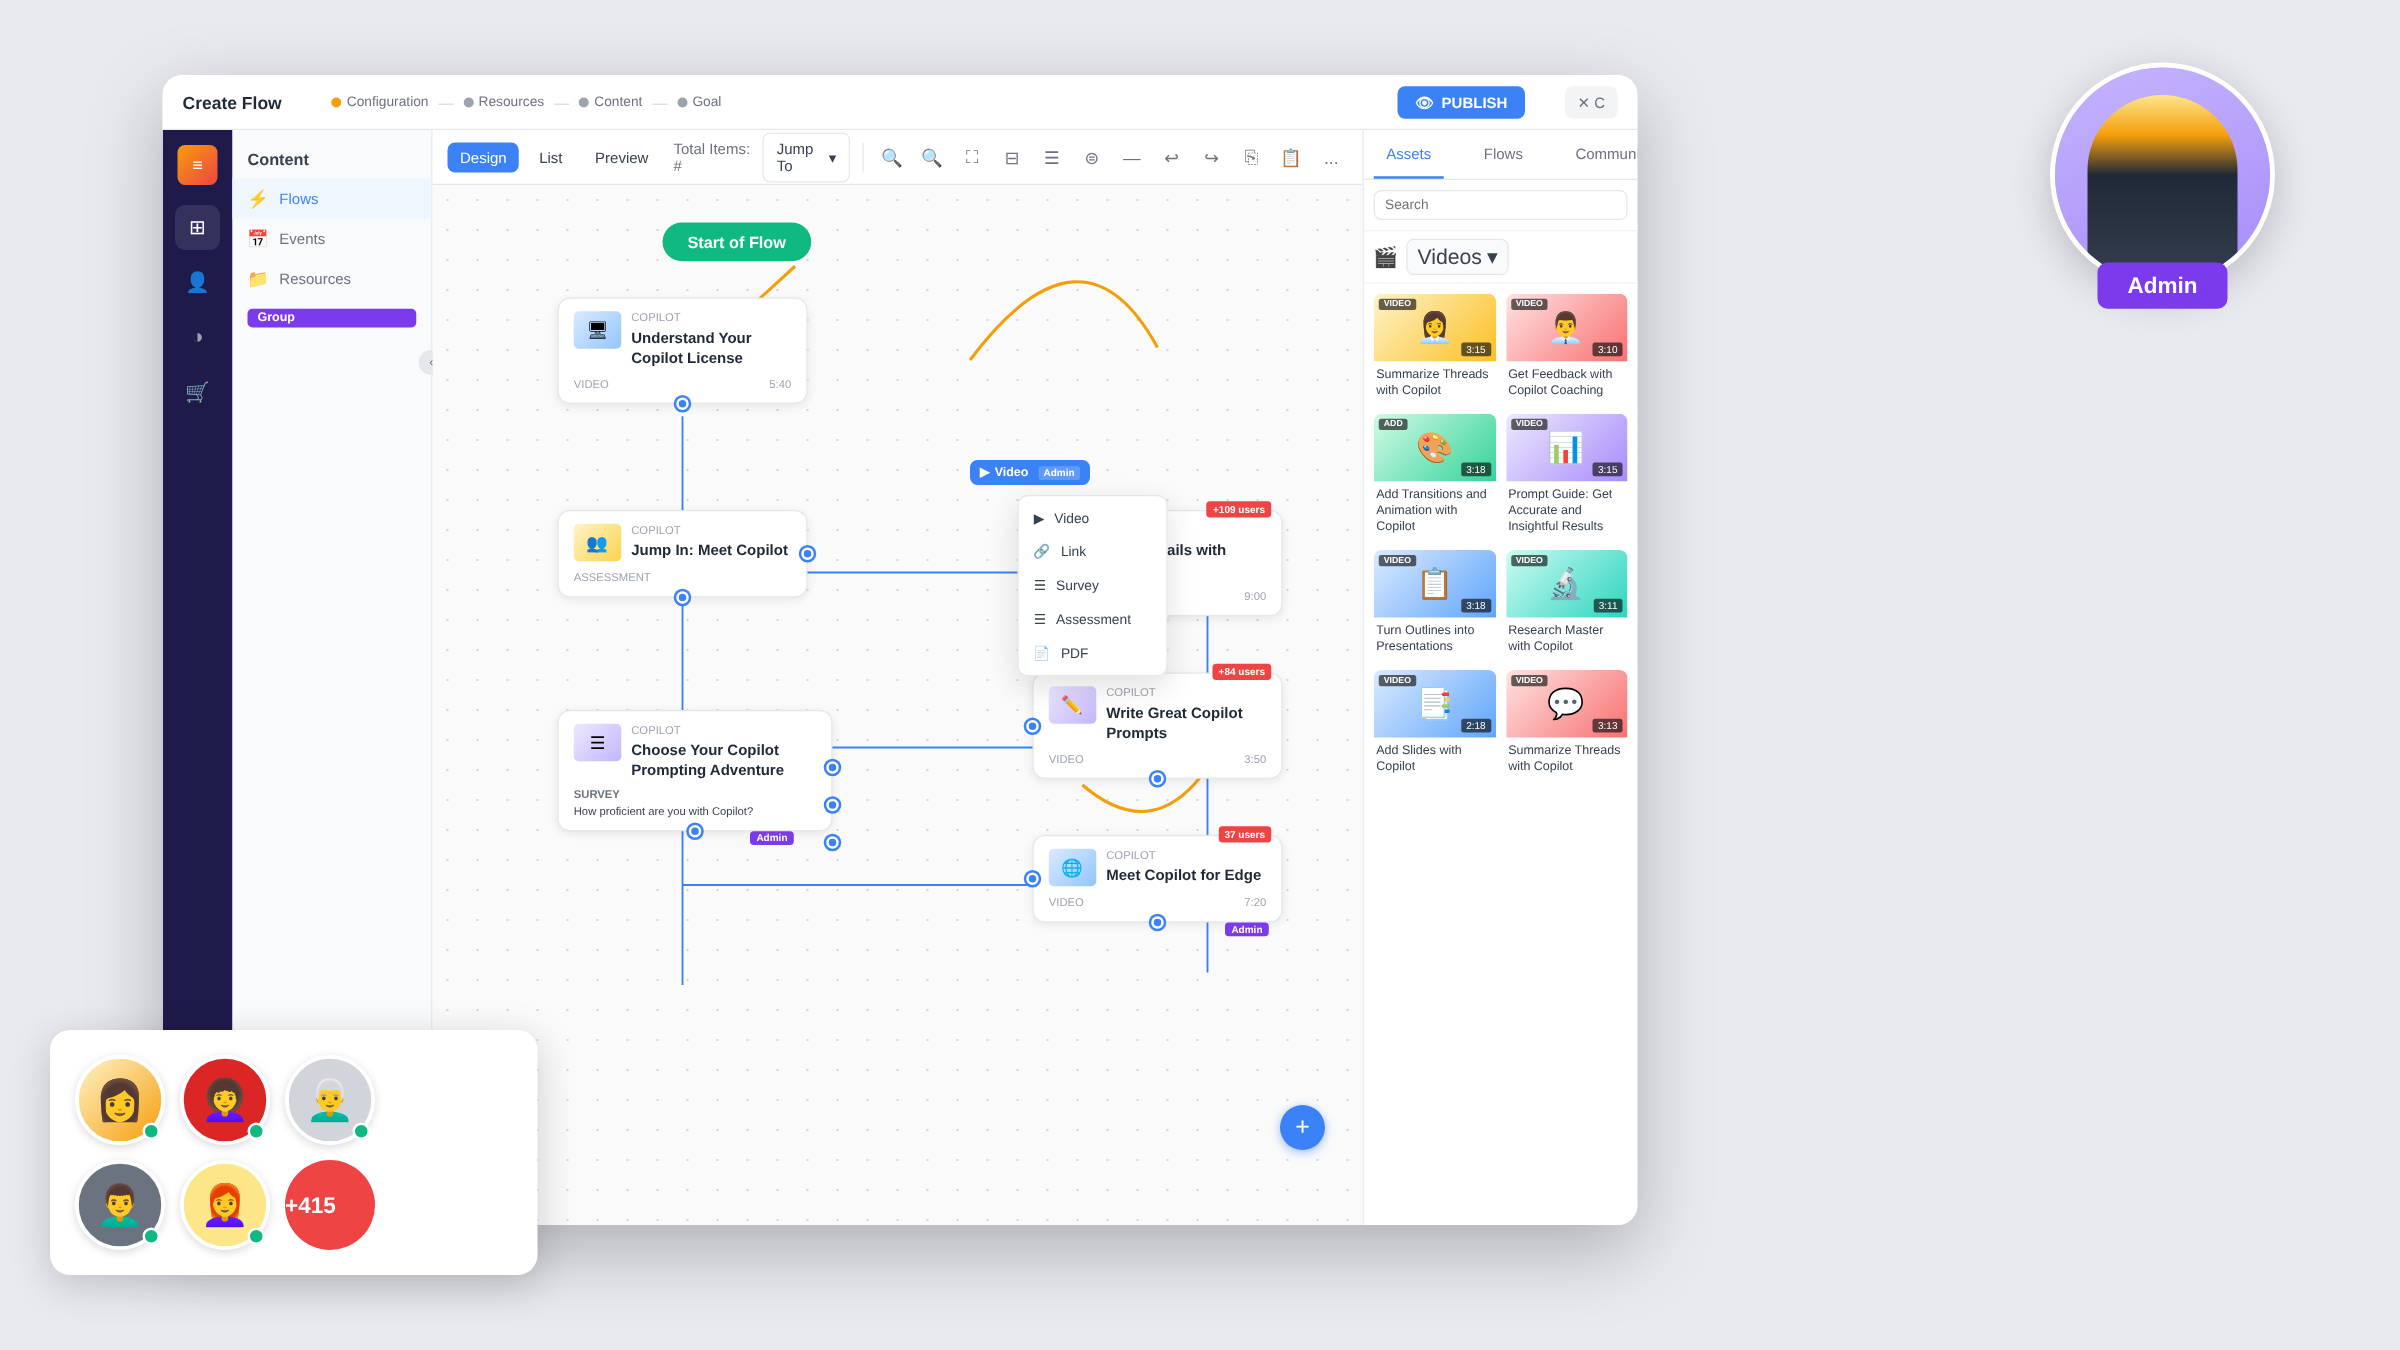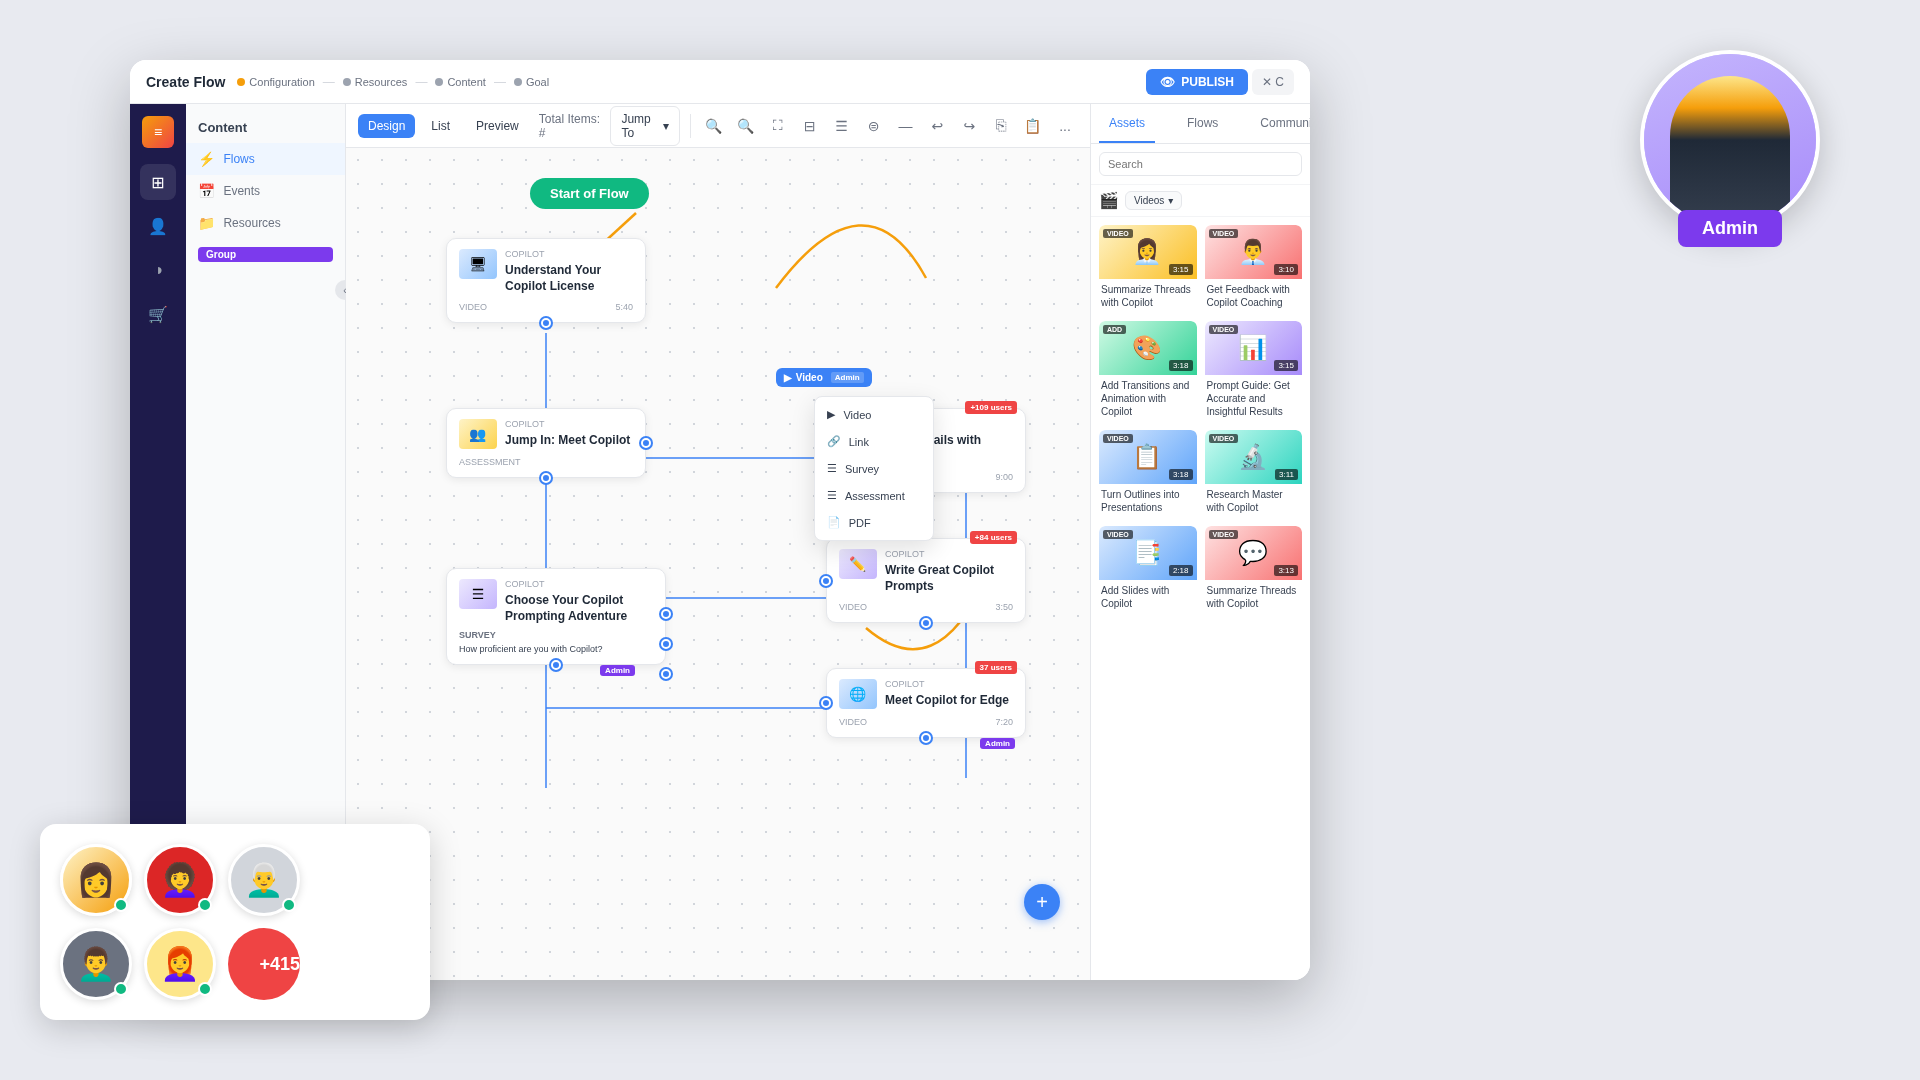--- a/index.html
+++ b/index.html
@@ -28,21 +28,21 @@
     }
 
     
     .top-bar {
       height: 44px;
       background: #fff;
       border-bottom: 1px solid #e5e7eb;
       display: flex;
       align-items: center;
       padding: 1px 16px;
-      gap: 4px;
+      gap: 32px;
       flex-shrink: 0;
     }
     .top-bar-title {
       font-size: 14px;
       font-weight: 600;
       color: #1f2937;
     }
     .wizard-steps {
       display: flex;
       align-items: center;
@@ -388,21 +388,21 @@
       padding: 6px 8px;
       display: flex;
       align-items: center;
       gap: 6px;
       border-bottom: 1px solid #f3f4f6;
     }
     .filter-btn {
       display: flex;
       align-items: center;
       gap: 4px;
-      font-size: 10px;
+      font-size: 17px;
       color: #374151;
       background: #f9fafb;
       border: 1px solid #e5e7eb;
       border-radius: 6px;
       padding: 3px 8px;
       cursor: pointer;
     }
     .assets-grid {
       flex: 1;
       overflow-y: auto;
@@ -490,21 +490,21 @@
       border: 3px solid #fff;
       box-shadow: 0 2px 8px rgba(0,0,0,0.15);
     }
     .avatar-circle-large {
       background: #ef4444;
       width: 72px;
       height: 72px;
       border-radius: 50%;
       display: flex;
       align-items: center;
-      justify-content: flex-end;
+      justify-content: flex-start;
       font-size: 18px;
       font-weight: 700;
       color: #fff;
     }
     .avatar-online {
       position: absolute;
       bottom: 4px;
       right: 4px;
       width: 14px;
       height: 14px;

